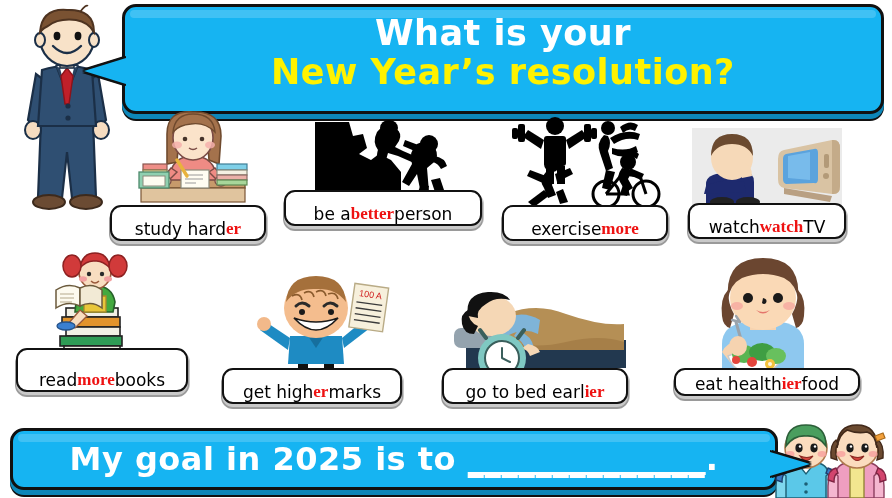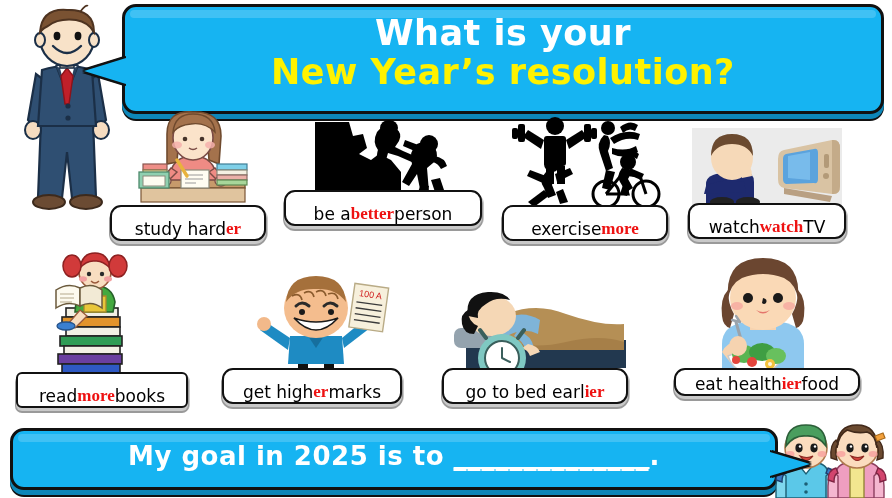--- a/index.html
+++ b/index.html
@@ -39,21 +39,21 @@
   #title-line2{color:#fff200;font-size:35px;padding-top:2px;}
 
   #goal-bubble{left:10px;top:428px;width:768px;height:62px;}
   #goal-tail{
     left:770px;top:452px;
     border-top:12px solid transparent;
     border-bottom:12px solid transparent;
     border-left:40px solid #16b4f2;
     filter:drop-shadow(0px 2px 0 #111) drop-shadow(0px -2px 0 #111) drop-shadow(2px 0 0 #111);
   }
-  #goal-text{color:#ffffff;font-size:26px;padding-top:12px;letter-spacing:.5px;}
+  #goal-text{color:#ffffff;font-size:32px;padding-top:12px;letter-spacing:.5px;}
   #goal-text .blank{ text-decoration:underline; letter-spacing:1px;}
 
   
   .chip{
     position:absolute;background:#ffffff;border:2px solid #111;
     border-radius:11px;box-sizing:border-box;
     display:flex;align-items:flex-end;justify-content:center;
     box-shadow:0 3px 0 0 #c9c9c9, 0 4px 0 1px #9a9a9a, 2px 3px 0 0 #c9c9c9;
     font-family:"DejaVu Sans",sans-serif;font-size:17px;color:#000;
     white-space:nowrap;padding:0 10px;
@@ -382,21 +382,21 @@
       <circle cx="74" cy="108" r="2" fill="#fff6e0"></circle>
       <circle cx="40" cy="104" r="4" fill="#e4453c"></circle>
 
       <path d="M40 66 L48 94" stroke="#9aa3ab" stroke-width="3" stroke-linecap="round"></path>
       <path d="M36 64 l8 2 M40 60 l4 6" stroke="#9aa3ab" stroke-width="2.4" stroke-linecap="round"></path>
 
       <ellipse cx="42" cy="90" rx="9" ry="10" fill="#f6d3b0"></ellipse>
     </svg>
   </div>
 
-  <div class="chip" id="chip-4" style="left:16px;top:372px;width:172px;height:36px;border-radius:6px;">
+  <div class="chip" id="chip-4" style="left:16px;top:348px;width:172px;height:44px;">
       <span>read </span>
       <span class="hl" style="color: rgb(238, 17, 17);">more</span>
       <span> books</span>
     </div>
   <div class="chip" id="chip-5" style="left:222px;top:368px;width:180px;height:36px;">
       <span>get high</span>
       <span class="hl" style="color: rgb(238, 17, 17);">er</span>
       <span> marks</span>
     </div>
   <div class="chip" id="chip-6" style="left:442px;top:368px;width:186px;height:36px;">

